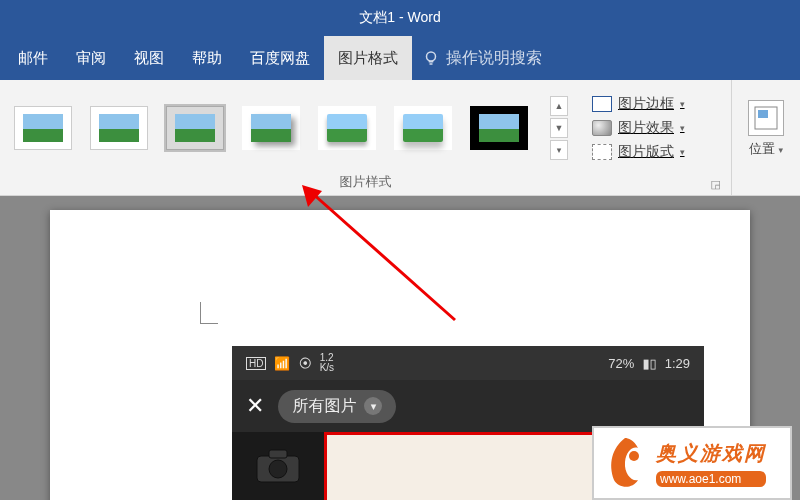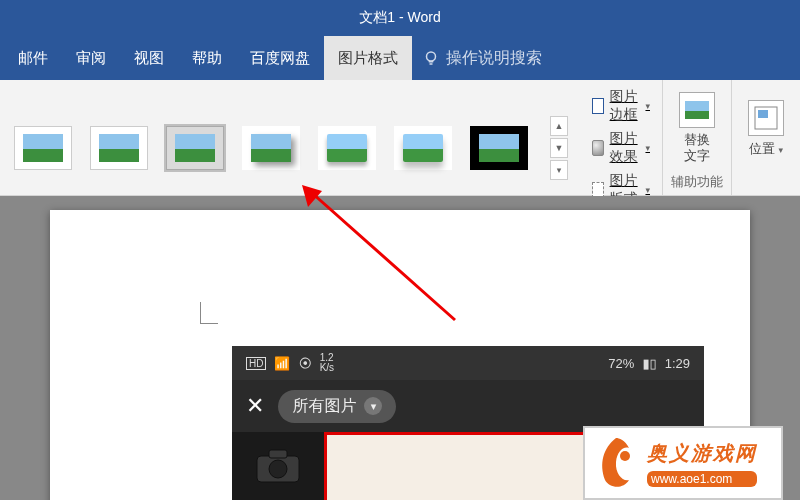--- a/index.html
+++ b/index.html
@@ -33,21 +33,21 @@
 .cursor-mark { position: absolute; left: 150px; top: 92px; width: 18px; height: 22px; border-left: 1px solid #888; border-bottom: 1px solid #888; }
 .arrow { position: absolute; left: 300px; top: 185px; width: 160px; height: 140px; pointer-events:none;}
 .phone-shot { position: absolute; left: 232px; top: 346px; width: 472px; height: 182px; background:#a21caf; }
 .phone-status { height: 34px; background:#333; color:#ddd; display:flex; align-items:center; justify-content:space-between; padding:0 14px; font-size:13px;}
 .phone-top { height: 52px; background:#2a2a2a; display:flex; align-items:center; gap:14px; padding:0 14px;}
 .close-x { color:#fff; font-size:22px;}
 .pill { background:#555; color:#eee; border-radius:18px; padding:6px 14px; font-size:16px; display:flex; align-items:center; gap:8px;text-align:right;}
 .phone-body { display:flex; height:68px;}
 .cam-area { width:92px; background:#1a1a1a; display:flex; align-items:center; justify-content:center;}
 .photo-area { flex:1; background:#f5eee5; border:3px solid #d00; border-bottom:none; border-right:none; position:relative;}
-.watermark { position:absolute; right:17px; bottom:0; width:200px; height:74px; background:#fff; border:2px solid #ccc; display:flex; align-items:center; padding:4px 8px; gap:8px;}
+.watermark { position:absolute; right:8px; bottom:0; width:200px; height:74px; background:#fff; border:2px solid #ccc; display:flex; align-items:center; padding:4px 8px; gap:8px;}
 .wm-logo { width:46px; height:58px;}
 .wm-txt { display:flex; flex-direction:column;}
 .wm-title { font-size:20px; font-weight:bold; color:#e6661a; font-style:italic; letter-spacing:2px;}
 .wm-url { font-size:12px; background:#e6661a; color:#fff; padding:1px 4px; border-radius:6px; margin-top:4px;}
 .chev { font-size:9px; color:#666; }
 </style>
 </head>
 <body>
 
 <div class="titlebar">
@@ -121,32 +121,20 @@
         <div class="opt-row">
             <span class="opt-icon layout"></span>
             <span>图片版式</span>
             <span class="chev">▾</span>
           </div>
       </div>
     </div>
     <div class="group-label"><span>图片样式</span><span class="launcher">◲</span></div>
   </div>
 
-  <div class="group">
-    <div class="group-body">
-      <div class="big-btn">
-        <div class="big-ico">
-            <div class="mini-img" style="width:24px;height:18px"></div>
-          </div>
-        <span style="white-space:pre; text-align:center; line-height:1.2">替换
-文字</span>
-      </div>
-    </div>
-    <div class="group-label">辅助功能</div>
-  </div>
 
   <div class="group" style="border-right:none">
     <div class="group-body">
       <div class="big-btn">
         <div class="big-ico">
             <svg width="26" height="26">
               <rect x="2" y="2" width="22" height="22" fill="none" stroke="#888"></rect>
               <rect x="5" y="5" width="10" height="8" fill="#6fa8dc"></rect>
             </svg>
           </div>

